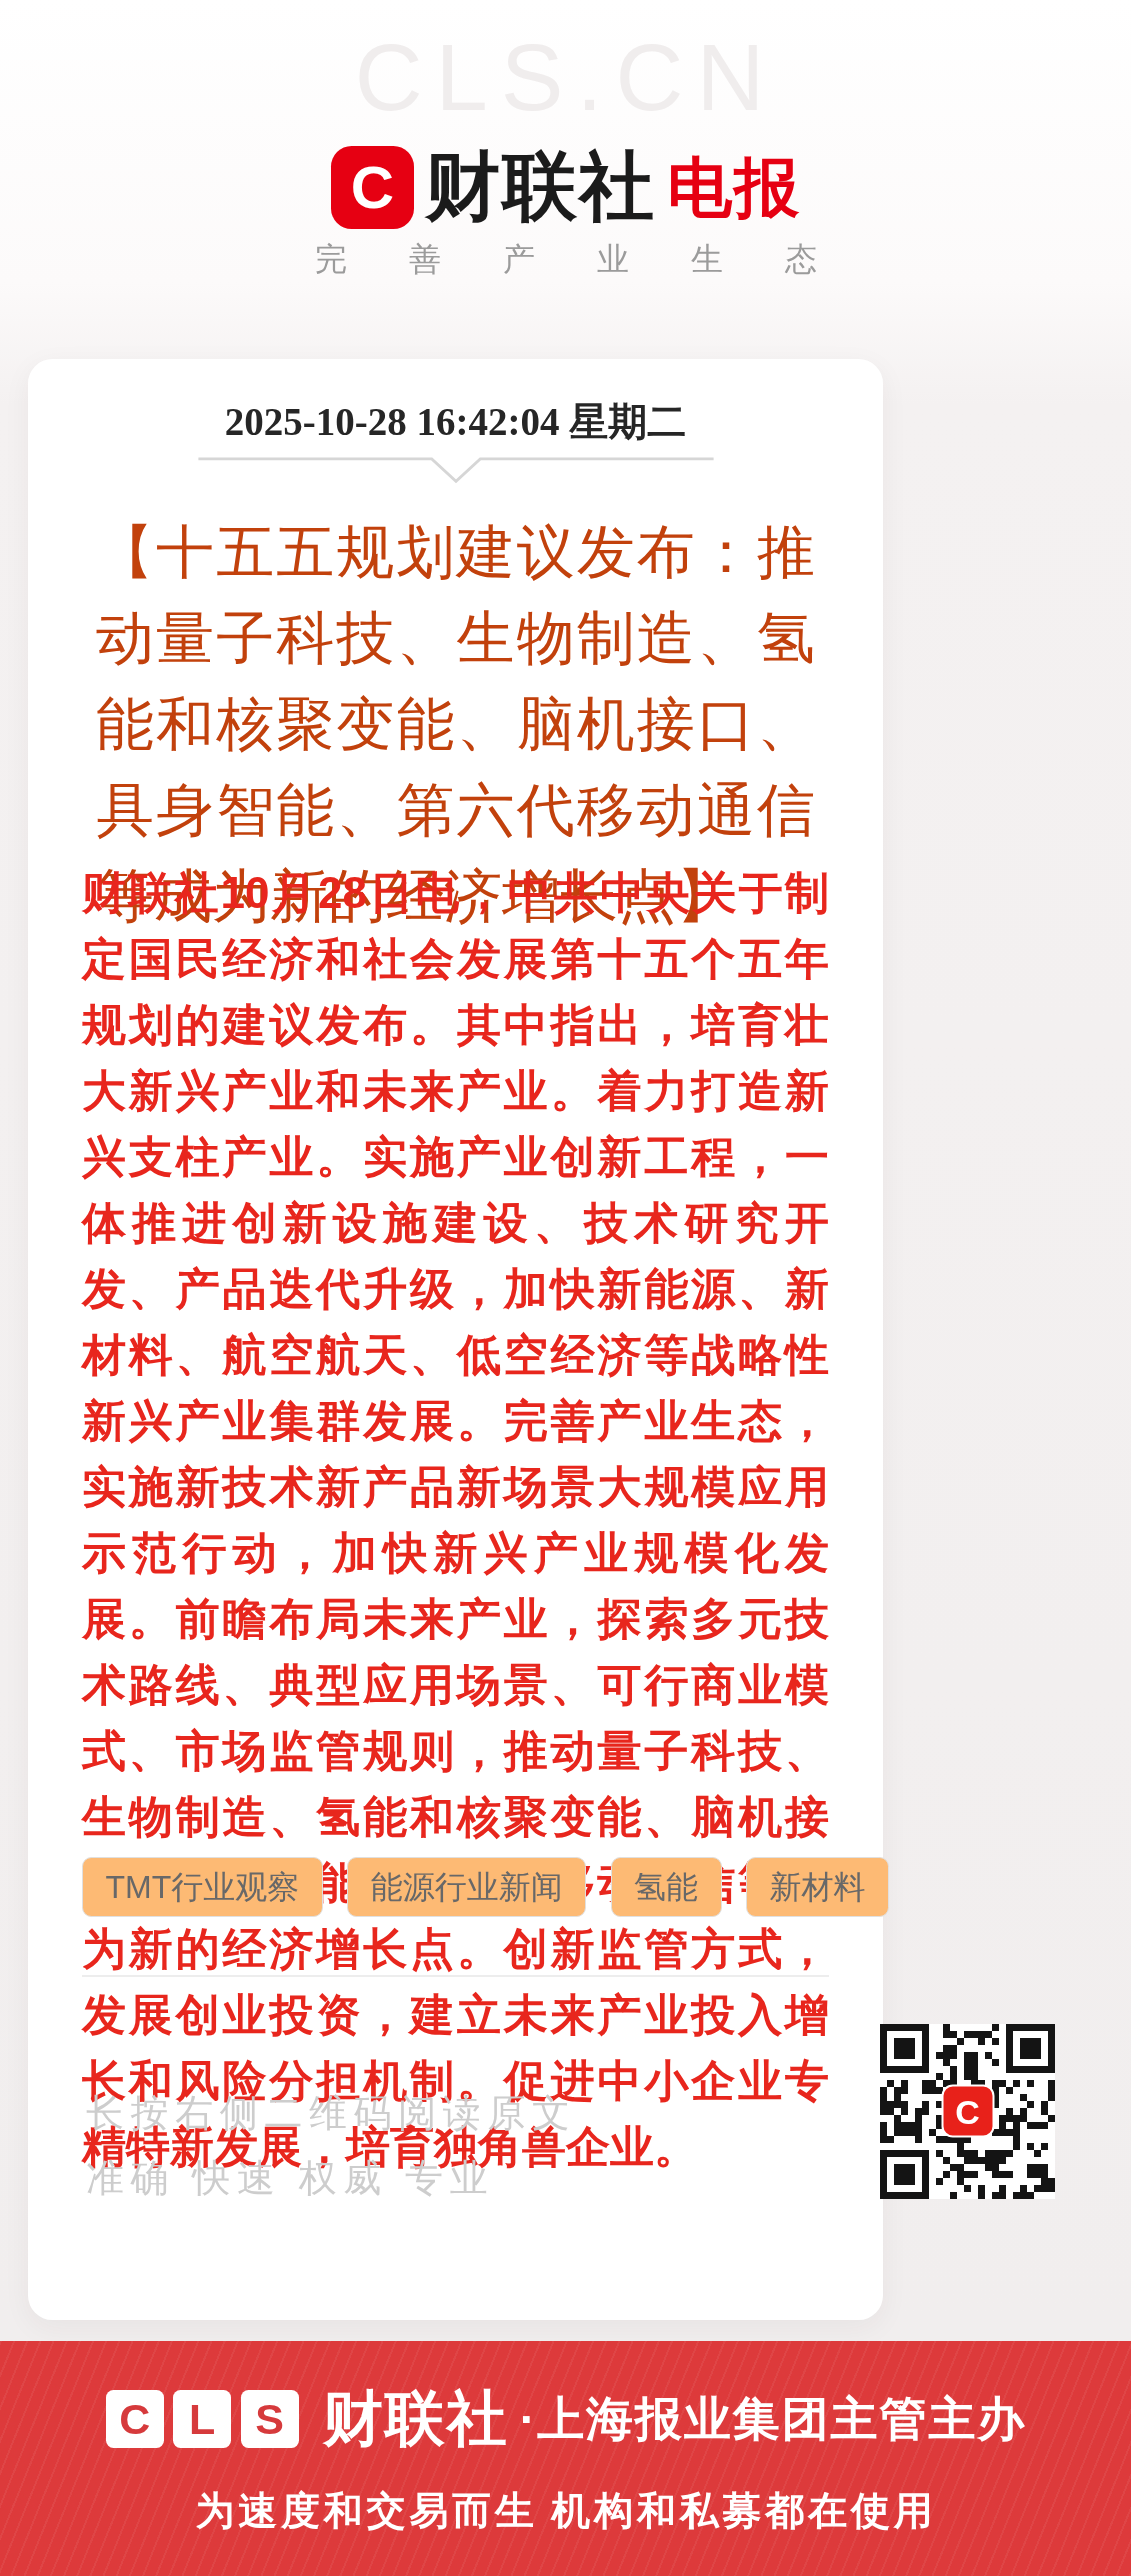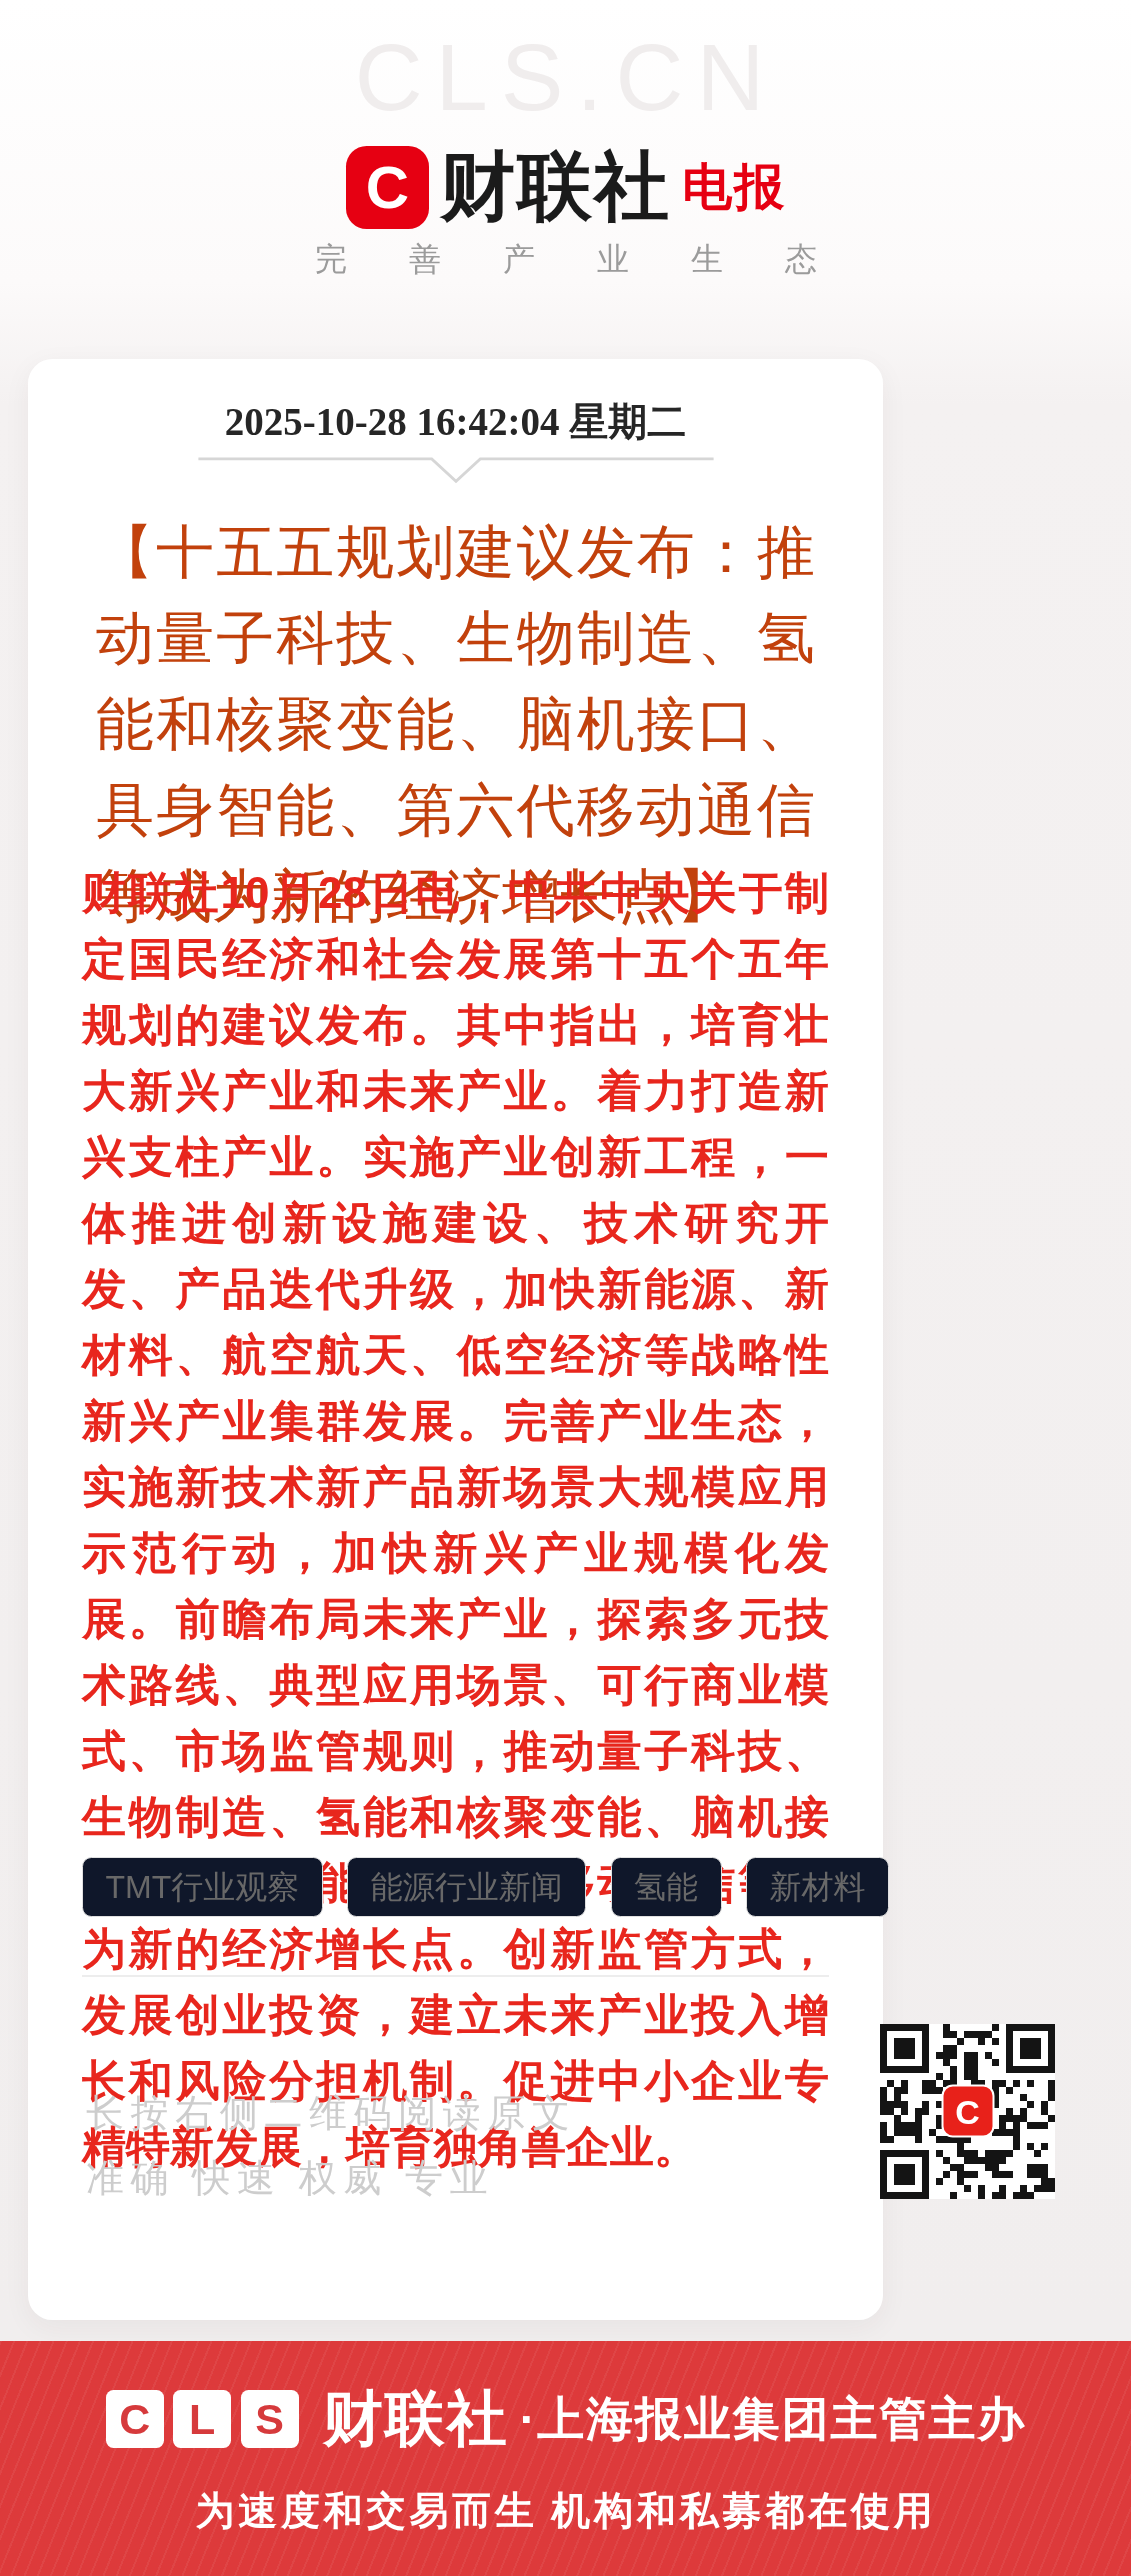--- a/index.html
+++ b/index.html
@@ -7,37 +7,37 @@
   .page{position:relative;width:1132px;height:2576px;overflow:hidden;
         background:linear-gradient(180deg,#ffffff 0px,#fcfafa 282px,#f4f1f1 404px,#f1eeee 2318px,#f1eeee 2576px);}
 
   
   .watermark{position:absolute;top:24.4px;left:0;width:100%;text-align:center;
              font-size:94px;font-weight:400;color:#f0eded;letter-spacing:13px;}
   .brandrow{position:absolute;top:137px;left:0;width:100%;display:flex;justify-content:center;align-items:center;gap:11.3px;}
   .cbadge{width:83px;height:83px;background:#e60012;border-radius:20.6px;display:flex;align-items:center;justify-content:center;}
   .cbadge span{color:#ffffff;font-size:60px;font-weight:800;line-height:1;}
   .brand-black{font-size:75px;font-weight:900;color:#1b1b1b;letter-spacing:1.9px;}
-  .brand-red{font-size:50px;font-weight:900;color:#e60012;letter-spacing:1.9px;}
+  .brand-red{font-size:65px;font-weight:900;color:#e60012;letter-spacing:1.9px;}
   .tagline{position:absolute;top:238px;left:0;width:100%;text-align:center;color:#9b9b9b;font-size:32px;}
   .tagline span{display:inline-block;letter-spacing:62px;transform:translateX(31px);}
 
   
   .card{position:absolute;left:28px;top:359px;width:855px;height:1961px;background:#ffffff;
         border-radius:24.4px;box-shadow:0 7.5px 28px rgba(60,40,40,0.05);}
   .date{position:absolute;top:36px;left:0;width:100%;text-align:center;
         font-family:"Liberation Serif","DejaVu Serif",serif;font-size:39px;font-weight:700;color:#262626;}
   .notchline{position:absolute;top:98px;left:50%;transform:translateX(-50%);}
   .title{position:absolute;top:137px;left:54px;right:54px;margin:14px;
          font-family:"Liberation Serif","DejaVu Serif",serif;
          font-size:58px;line-height:86px;font-weight:400;color:#c2410c;text-align:justify;}
   .body{position:absolute;top:501px;left:54px;right:54px;margin:0;
         font-size:44px;line-height:66px;font-weight:600;color:#e8261d;text-align:justify;}
   .tags{position:absolute;top:1498px;left:54px;right:54px;display:flex;gap:24.4px;}
-  .tag{border:1.9px solid #e0e0e0;border-radius:9.4px;background:#0f172a;
+  .tag{border:1.9px solid #e0e0e0;border-radius:9.4px;background:#fdba74;
        padding:13px 22.5px;font-size:32px;color:#686868;line-height:1;white-space:nowrap;}
   .hr2{position:absolute;top:1616px;left:54px;right:54px;height:1.9px;background:#ededed;}
   .f1{position:absolute;top:1729px;left:58px;font-size:38px;color:#cdcdcd;letter-spacing:6.6px;text-align:right;}
   .f2{position:absolute;top:1794px;left:58px;font-size:38px;color:#cdcdcd;letter-spacing:6.6px;text-align:right;}
   .qr{position:absolute;top:1663px;left:852px;width:175px;height:178px;}
   .qr svg{width:175px;height:178px;display:block;}
   .qrlogo{position:absolute;top:50%;left:50%;transform:translate(-50%,-50%);
           width:49px;height:49px;background:#e8211a;border:2.8px solid #ffffff;border-radius:11.3px;
           display:flex;align-items:center;justify-content:center;
           color:#ffffff;font-size:34px;font-weight:800;line-height:1;}

